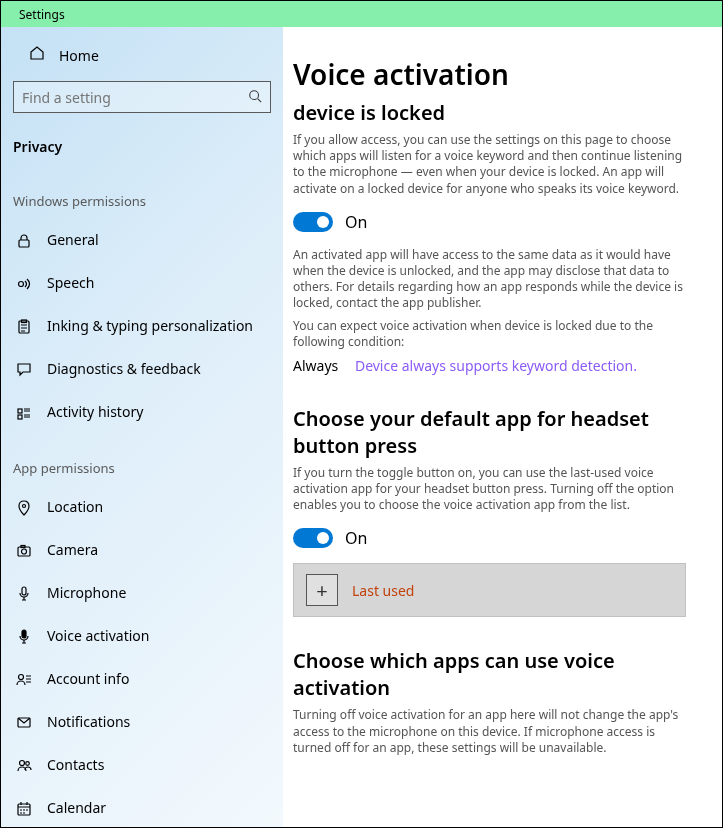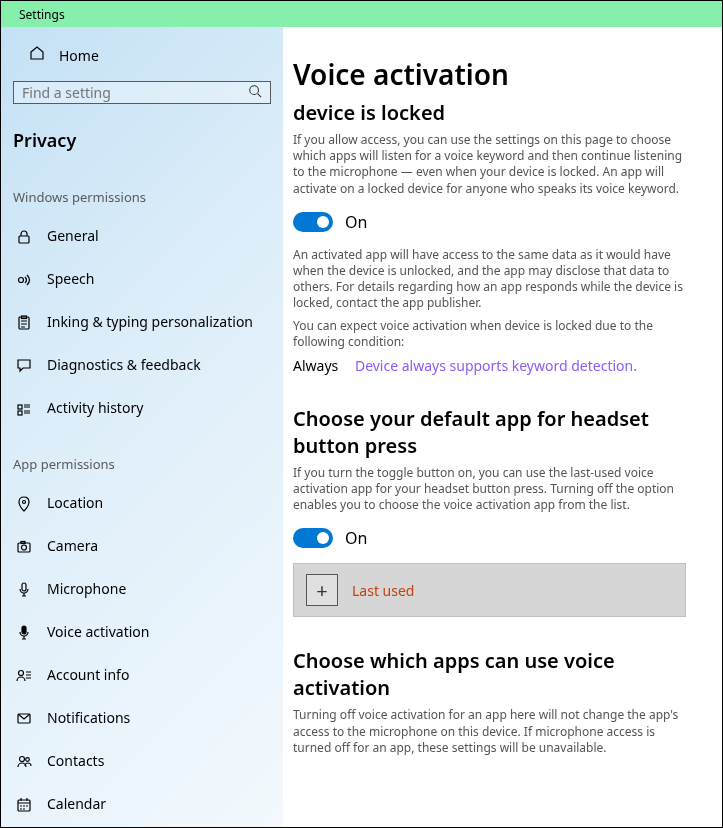--- a/index.html
+++ b/index.html
@@ -45,40 +45,40 @@
     display: flex;
     align-items: flex-end;
     gap: 14px;
     padding: 10px 28px;
     margin-bottom: 6px;
     cursor: pointer;
   }
   .nav-home .icon svg { width: 16px; height: 16px; }
   .search-wrap {
     margin: 0 12px 14px 12px;
-    height: 23px;
+    height: 32px;
     border: 1px solid #5a5a5a;
     background: rgba(255,255,255,0.3);
     display: flex;
     align-items: center;
     padding: 0 8px;
   }
   .search-wrap input {
     flex: 1;
     border: none;
     background: transparent;
     font-size: 14px;
     outline: none;
     font-family: inherit;
   }
   .search-icon svg { width: 14px; height: 14px; stroke: #333; }
   .page-heading {
     padding: 10px 12px;
     font-weight: 600;
-    font-size: 18px;
+    font-size: 14px;
   }
   .section-label {
     padding: 26px 12px 8px 12px;
     font-size: 13px;
     color: #5a5a5a;
   }
   .nav-item {
     display: flex;
     align-items: flex-end;
     gap: 14px;

